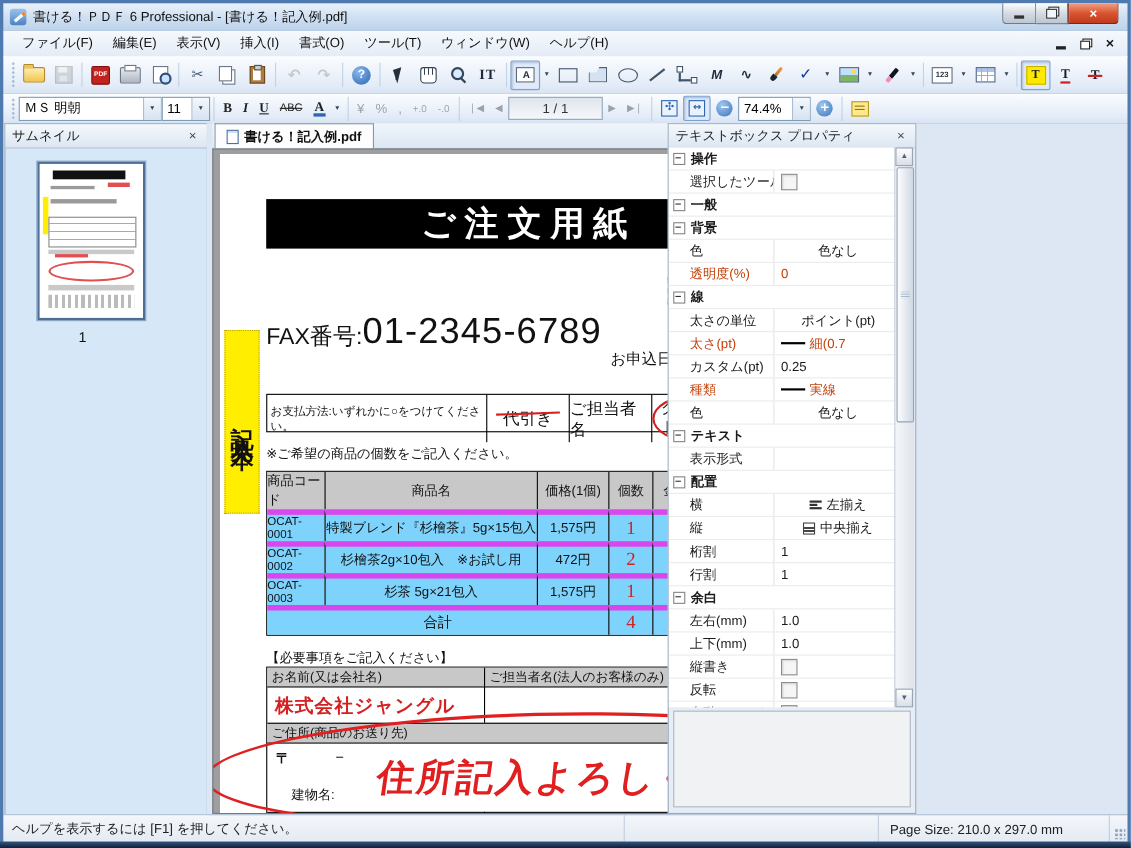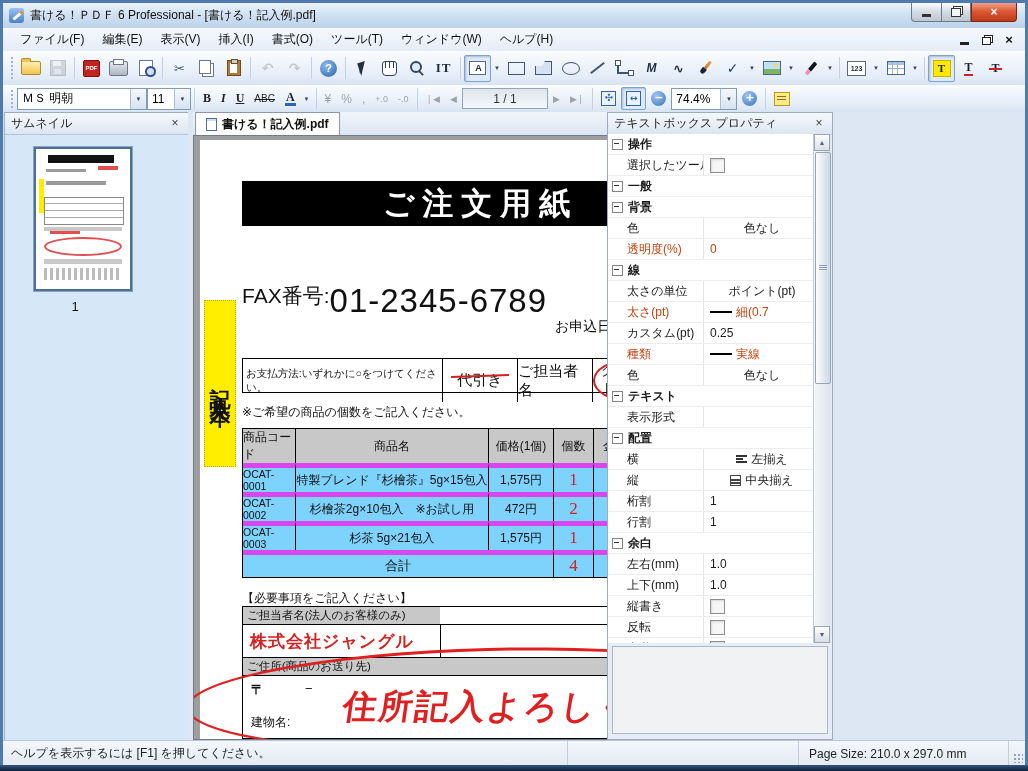--- a/index.html
+++ b/index.html
@@ -133,21 +133,21 @@
   .vscroll{position:absolute;top:0;bottom:0;width:17px;background:linear-gradient(90deg,#f4f6f9,#dfe4ea);border-left:1px solid #b9c2cc}
   .varrow{position:absolute;left:0;width:17px;height:17px;background:linear-gradient(#fdfdfd,#d9dfe7);border:1px solid #98a6b6;box-sizing:border-box;color:#4c6185;font-size:7px;text-align:center;line-height:15px}
   .vthumb{position:absolute;left:1px;width:15px;background:linear-gradient(90deg,#fdfdfe,#cfd8e4);border:1px solid #93a4ba;border-radius:2px}
   .vthumb::after{content:"";position:absolute;left:3px;top:50%;width:8px;height:6px;margin-top:-3px;background:linear-gradient(#8aa0bc 1px,transparent 1px);background-size:100% 2px}
   
   #page{position:absolute;left:6px;top:4px;width:572px;height:640px;background:#fff;box-shadow:2px 2px 0 #5c5c5c;font-family:"Liberation Sans","DejaVu Sans",sans-serif;color:#111}
   #banner{position:absolute;left:42px;top:41px;width:477px;height:45px;background:#000;color:#fff;font-size:31px;font-weight:bold;letter-spacing:8px;text-align:center;line-height:45px}
   #dashedbox{position:absolute;left:407px;top:112px;width:124px;height:21px;border:2px dashed #e03030}
   #handmarks{position:absolute;left:418px;top:105px;width:4px;height:3px;background:#222;box-shadow:16px 1px 0 #222,38px 0 0 #222,57px 2px 0 #222,74px 0 0 #222,90px 1px 0 #222}
   #sama{position:absolute;left:540px;top:111px;font-size:14px}
-  #faxrow{position:absolute;left:42px;top:142px;display:flex;align-items:flex-start}
+  #faxrow{position:absolute;left:42px;top:142px;display:flex;align-items:flex-end}
   #faxlabel{font-size:21px}
   #faxnum{font-size:33px;letter-spacing:1px}
   #daterow{position:absolute;left:355px;top:178px;font-size:14px;display:flex;gap:0}
   #daterow .dlbl{margin-right:38px}
   #daterow .dm{margin-right:46px}
   #yellownote{position:absolute;left:4px;top:160px;width:30px;height:165px;background:#ffee00;border:1px dotted #b9a500;display:flex;align-items:center;justify-content:center}
   #yellownote span{writing-mode:vertical-rl;font-size:21px;font-weight:bold;letter-spacing:6px;font-family:"Liberation Serif","DejaVu Serif",serif}
   #paytable{position:absolute;left:42px;top:218px;width:425px;height:35px;display:grid;grid-template-columns:199px 75px 75px 76px;border:1px solid #000;box-sizing:border-box}
   .paycell{border-left:1px solid #000;display:flex;align-items:center;justify-content:center;font-size:15px}
   .paycell:first-child{border-left:none;font-size:10.5px;justify-content:flex-start;padding-left:3px}
@@ -170,21 +170,21 @@
   .ncell{border-left:1px solid #000;border-top:1px solid #000;min-height:17px;display:flex;align-items:center;padding-left:4px;box-sizing:border-box}
   .ncell:first-child{border-left:none}
   .ngrid:first-child .ncell{border-top:none}
   .ncell.hdr{background:#c8c8c8}
   .ncell.big{min-height:33px}
   #companyname{color:#d42020;font-weight:bold;font-size:17px;margin-left:3px;letter-spacing:1px}
   #addrhdr{border-top:1px solid #000;background:#c8c8c8;min-height:17px;display:flex;align-items:center;padding-left:4px}
   #addrbody{border-top:1px solid #000;height:62px;position:relative}
   #postal{position:absolute;left:8px;top:5px;font-size:13px;font-weight:bold}
   #postaldash{position:absolute;left:62px;top:5px;font-size:13px}
-  #building{position:absolute;left:8px;top:38px;font-size:12px}
+  #building{position:absolute;left:22px;top:38px;font-size:12px}
   #handwriting{position:absolute;left:100px;top:8px;font-size:34px;font-weight:bold;color:#e02020;transform:skewX(-8deg);white-space:nowrap;letter-spacing:2px}
   #redellipse{position:absolute;left:-14px;top:508px;width:600px;height:98px;border:3px solid #e02020;border-radius:50%;transform:rotate(-1.5deg)}
   
   #rightpanel{left:604px;top:0;width:226px;height:628px;background:#e7edf6;border:1px solid #9cabbd;box-sizing:border-box}
   #propgrid{position:absolute;left:0;top:21px;width:212px;bottom:96px;background:#fff;border-right:1px solid #b5c3d4;overflow:hidden}
   .prow{height:20px;display:flex;align-items:center;border-bottom:1px solid #ececec;font-size:12px;color:#1a1a1a}
   .prow .pbox{width:9px;height:9px;border:1px solid #848484;background:#fff;position:relative;margin:0 5px 0 4px;flex:0 0 auto}
   .prow .pbox::after{content:"";position:absolute;left:1px;top:3px;width:5px;height:1px;background:#333}
   .prow.cat{font-weight:bold}
   .prow .plab{width:96px;flex:0 0 auto;white-space:nowrap;overflow:hidden}
@@ -510,20 +510,21 @@
               </div>
               <div class="prow-grid">
                 <div class="pcell total-label">合計</div>
                 <div class="pcell qty">4</div>
                 <div class="pcell amt">¥7,244</div>
               </div>
             </div>
           <div id="infohead">【必要事項をご記入ください】</div>
           <div id="nametable">
             <div class="ngrid">
+              <div class="ncell hdr">お名前(又は会社名)</div>
               <div class="ncell hdr">ご担当者名(法人のお客様のみ)</div>
             </div>
             <div class="ngrid">
               <div class="ncell big">
                   <span id="companyname">株式会社ジャングル</span>
                 </div>
               <div class="ncell big"></div>
             </div>
             <div id="addrhdr">ご住所(商品のお送り先)</div>
             <div id="addrbody">

